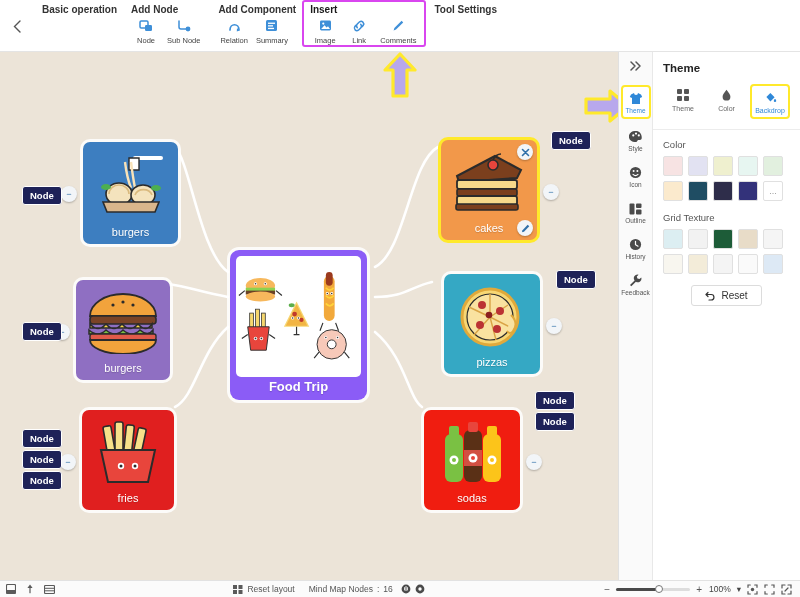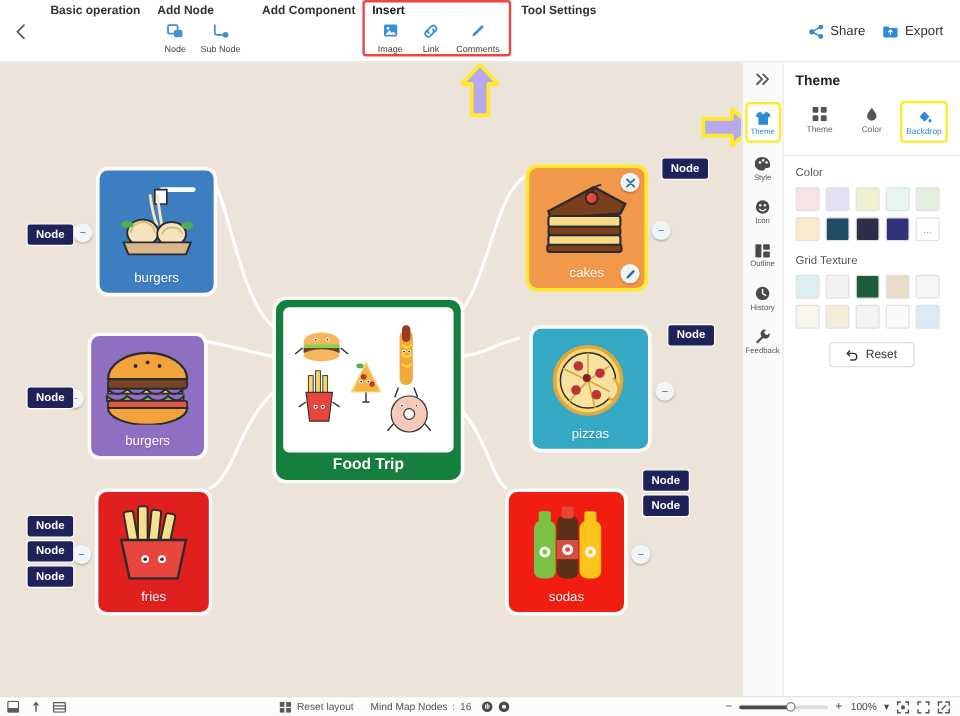--- a/index.html
+++ b/index.html
@@ -41,21 +41,21 @@
   .tb-item .tb-ico {
     height: 19px; display: flex; align-items: center; justify-content: center;
     color: #3e8fd8; font-size: 14px;
   }
   .tb-item .tb-lbl {
     font-size: 7.5px; color: #444; white-space: nowrap; margin-top: 1px;
   }
   .tb-item.disabled .tb-ico { color: #c6d8e8; }
   .tb-item.disabled .tb-lbl { color: #bbb; }
   .tb-group.highlight {
-    border: 2px solid #ef4444;
+    border: 2px solid #d946ef;
     border-radius: 3px;
     padding: 2px 4px 0 4px;
   }
   .tb-right {
     display: flex; align-items: center; gap: 14px;
     padding-right: 14px; height: 52px;
   }
   .tb-right-btn {
     display: flex; align-items: center; gap: 5px;
     font-size: 11px; color: #333; cursor: pointer;
@@ -239,20 +239,42 @@
               <circle cx="11" cy="10" r="2.4" fill="#3e8fd8"></circle>
             </svg>
           </div>
           <div class="tb-lbl">Sub Node</div>
         </div>
       </div>
     </div>
 
     <div class="tb-group">
       <div class="tb-group-title">Add Component</div>
+      <div class="tb-items">
+        <div class="tb-item">
+          <div class="tb-ico">
+            <svg width="13" height="14" viewBox="0 0 13 14">
+              <path d="M2 11 C2 4 11 4 11 11" fill="none" stroke="#3e8fd8" stroke-width="1.7" stroke-linecap="round"></path>
+              <path d="M9 9 L11.3 11.4 L8.8 12.4" fill="#3e8fd8"></path>
+            </svg>
+          </div>
+          <div class="tb-lbl">Relation</div>
+        </div>
+        <div class="tb-item">
+          <div class="tb-ico">
+            <svg width="13" height="13" viewBox="0 0 13 13">
+              <rect x="1" y="1" width="11" height="11" rx="1.5" fill="#3e8fd8"></rect>
+              <rect x="3" y="3.6" width="7" height="1.3" fill="#fff"></rect>
+              <rect x="3" y="6.2" width="5" height="1.3" fill="#fff"></rect>
+              <rect x="3" y="8.8" width="6" height="1.3" fill="#fff"></rect>
+            </svg>
+          </div>
+          <div class="tb-lbl">Summary</div>
+        </div>
+      </div>
     </div>
 
     <div class="tb-group highlight">
       <div class="tb-group-title accent">Insert</div>
       <div class="tb-items">
         <div class="tb-item">
           <div class="tb-ico">
             <svg width="13" height="13" viewBox="0 0 13 13">
               <rect x="1" y="1.5" width="11" height="10" rx="1.4" fill="#3e8fd8"></rect>
               <circle cx="4.3" cy="4.6" r="1.1" fill="#fff"></circle>
@@ -279,59 +301,37 @@
           <div class="tb-lbl">Comments</div>
         </div>
       </div>
     </div>
 
     <div class="tb-group">
       <div class="tb-group-title">Tool Settings</div>
     </div>
   </div>
 
-  <div class="tb-right">
-    <div class="tb-right-btn">
-      <span class="ri">
-        <svg width="13" height="13" viewBox="0 0 13 13">
-          <circle cx="10" cy="2.6" r="2" fill="#2f88d8"></circle>
-          <circle cx="10" cy="10.4" r="2" fill="#2f88d8"></circle>
-          <circle cx="2.6" cy="6.5" r="2.2" fill="#2f88d8"></circle>
-          <path d="M4.4 5.5 L8.4 3.3 M4.4 7.5 L8.4 9.6" stroke="#2f88d8" stroke-width="1.2"></path>
-        </svg>
-      </span>
-      <span>Share</span>
-    </div>
-    <div class="tb-right-btn">
-      <span class="ri">
-        <svg width="14" height="13" viewBox="0 0 14 13">
-          <path d="M1 3.2 a1.2 1.2 0 0 1 1.2-1.2 H5 L6.3 3.4 H11.8 a1.2 1.2 0 0 1 1.2 1.2 V10 a1.2 1.2 0 0 1-1.2 1.2 H2.2 A1.2 1.2 0 0 1 1 10 Z" fill="#2f88d8"></path>
-          <path d="M7 8.6 V5.2 M5.5 6.6 L7 5 L8.5 6.6" stroke="#fff" stroke-width="1.1" fill="none" stroke-linecap="round"></path>
-        </svg>
-      </span>
-      <span>Export</span>
-    </div>
-  </div>
 </div>
 
 <div class="canvas">
   <div class="canvas-inner">
 
     <svg class="connector" viewBox="0 0 618 528" preserveAspectRatio="none">
       <g fill="none" stroke="#ffffff" stroke-width="2.6" stroke-linecap="round">
         <path d="M228 220 C200 200 190 110 175 95"></path>
         <path d="M228 245 C200 240 190 235 168 232"></path>
         <path d="M228 275 C200 300 195 345 175 355"></path>
         <path d="M375 215 C405 200 410 110 438 95"></path>
         <path d="M375 245 C405 245 410 235 432 230"></path>
         <path d="M375 280 C405 305 408 345 422 355"></path>
       </g>
     </svg>
 
-    <div class="node" style="left:230px; top:198px; width:154px; height:150px; background:#15803d; border-radius:9px;">
+    <div class="node" style="left:230px; top:198px; width:137px; height:150px; background:#8b5cf6; border-radius:9px;">
       <div class="art" style="background:#ffffff; border-radius:5px;">
         <svg width="128" height="108" viewBox="0 0 128 108">
 
           <g transform="translate(8,14)">
             <ellipse cx="17" cy="8" rx="15" ry="8" fill="#f7b85c"></ellipse>
             <rect x="2" y="10" width="30" height="4" fill="#8fd14f"></rect>
             <rect x="2" y="13" width="30" height="4" fill="#6b4226"></rect>
             <ellipse cx="17" cy="19" rx="15" ry="5" fill="#f7b85c"></ellipse>
             <circle cx="12" cy="6" r="1.6" fill="#fff"></circle>
               <circle cx="22" cy="6" r="1.6" fill="#fff"></circle>

